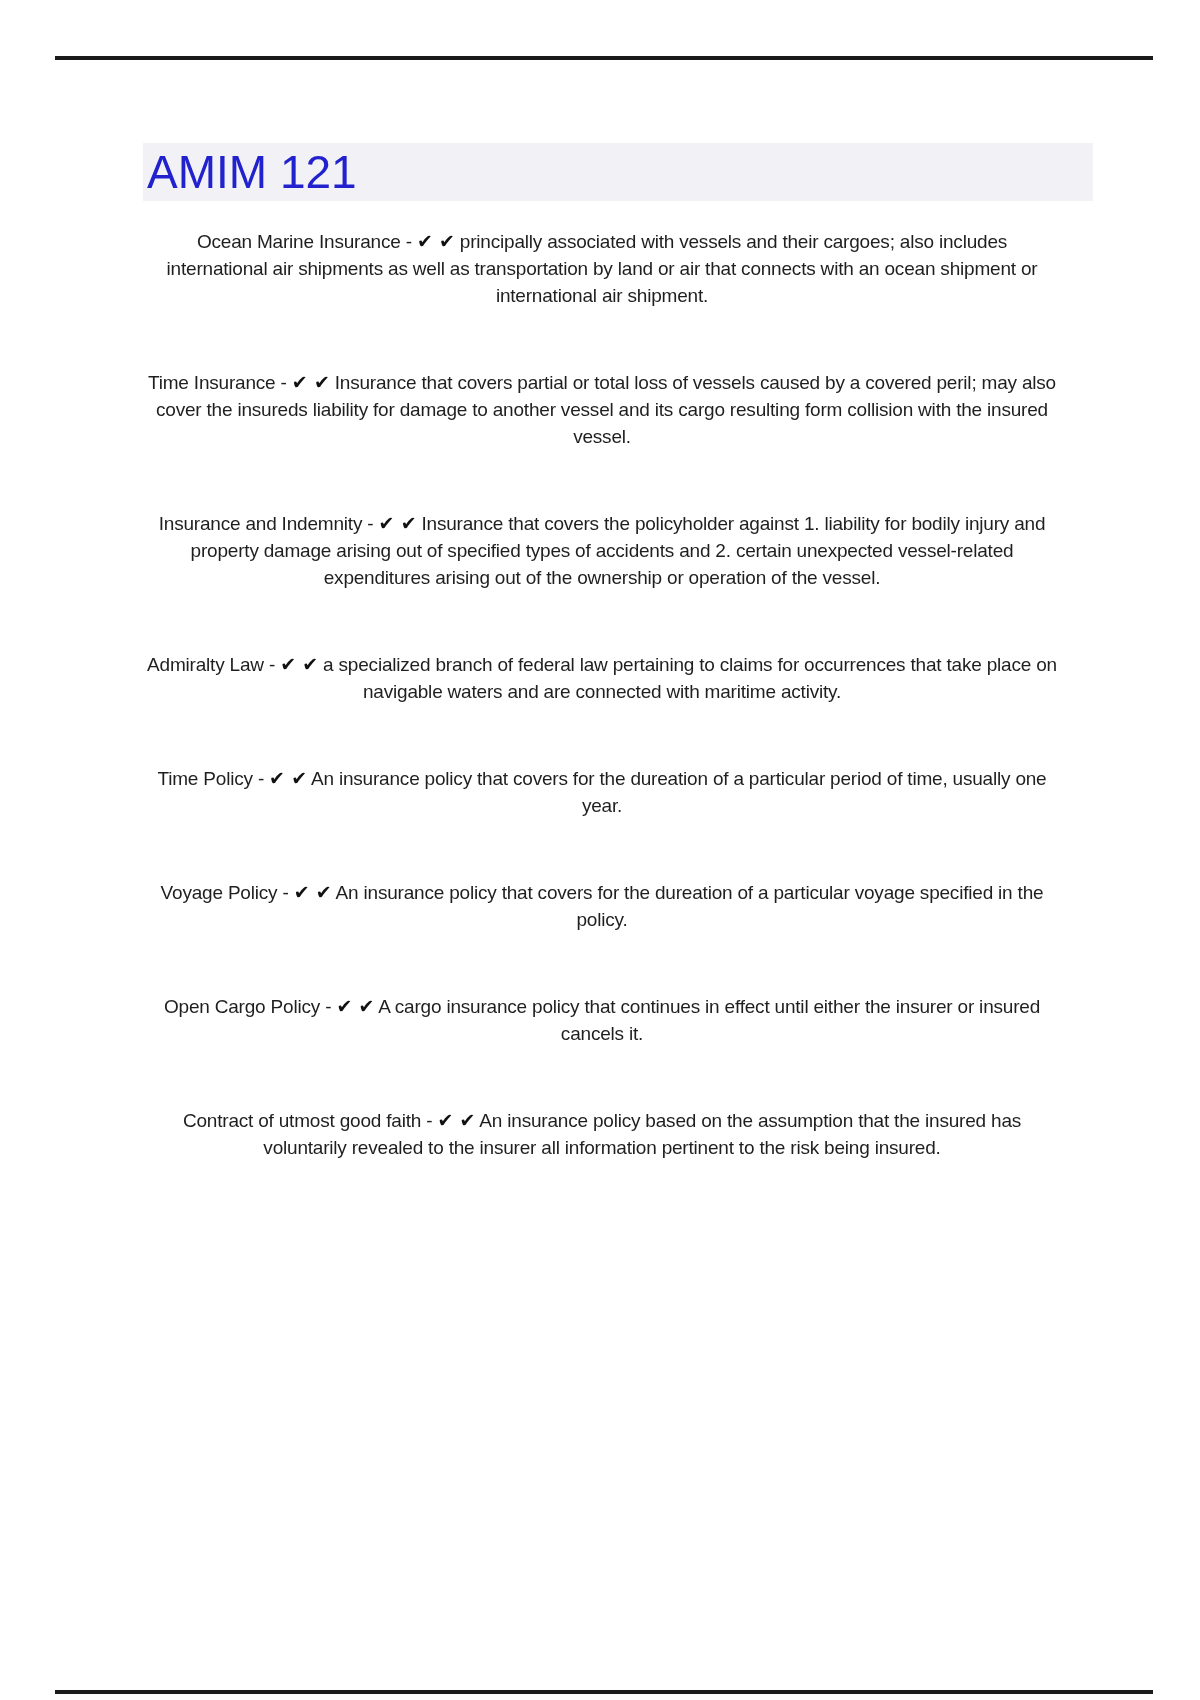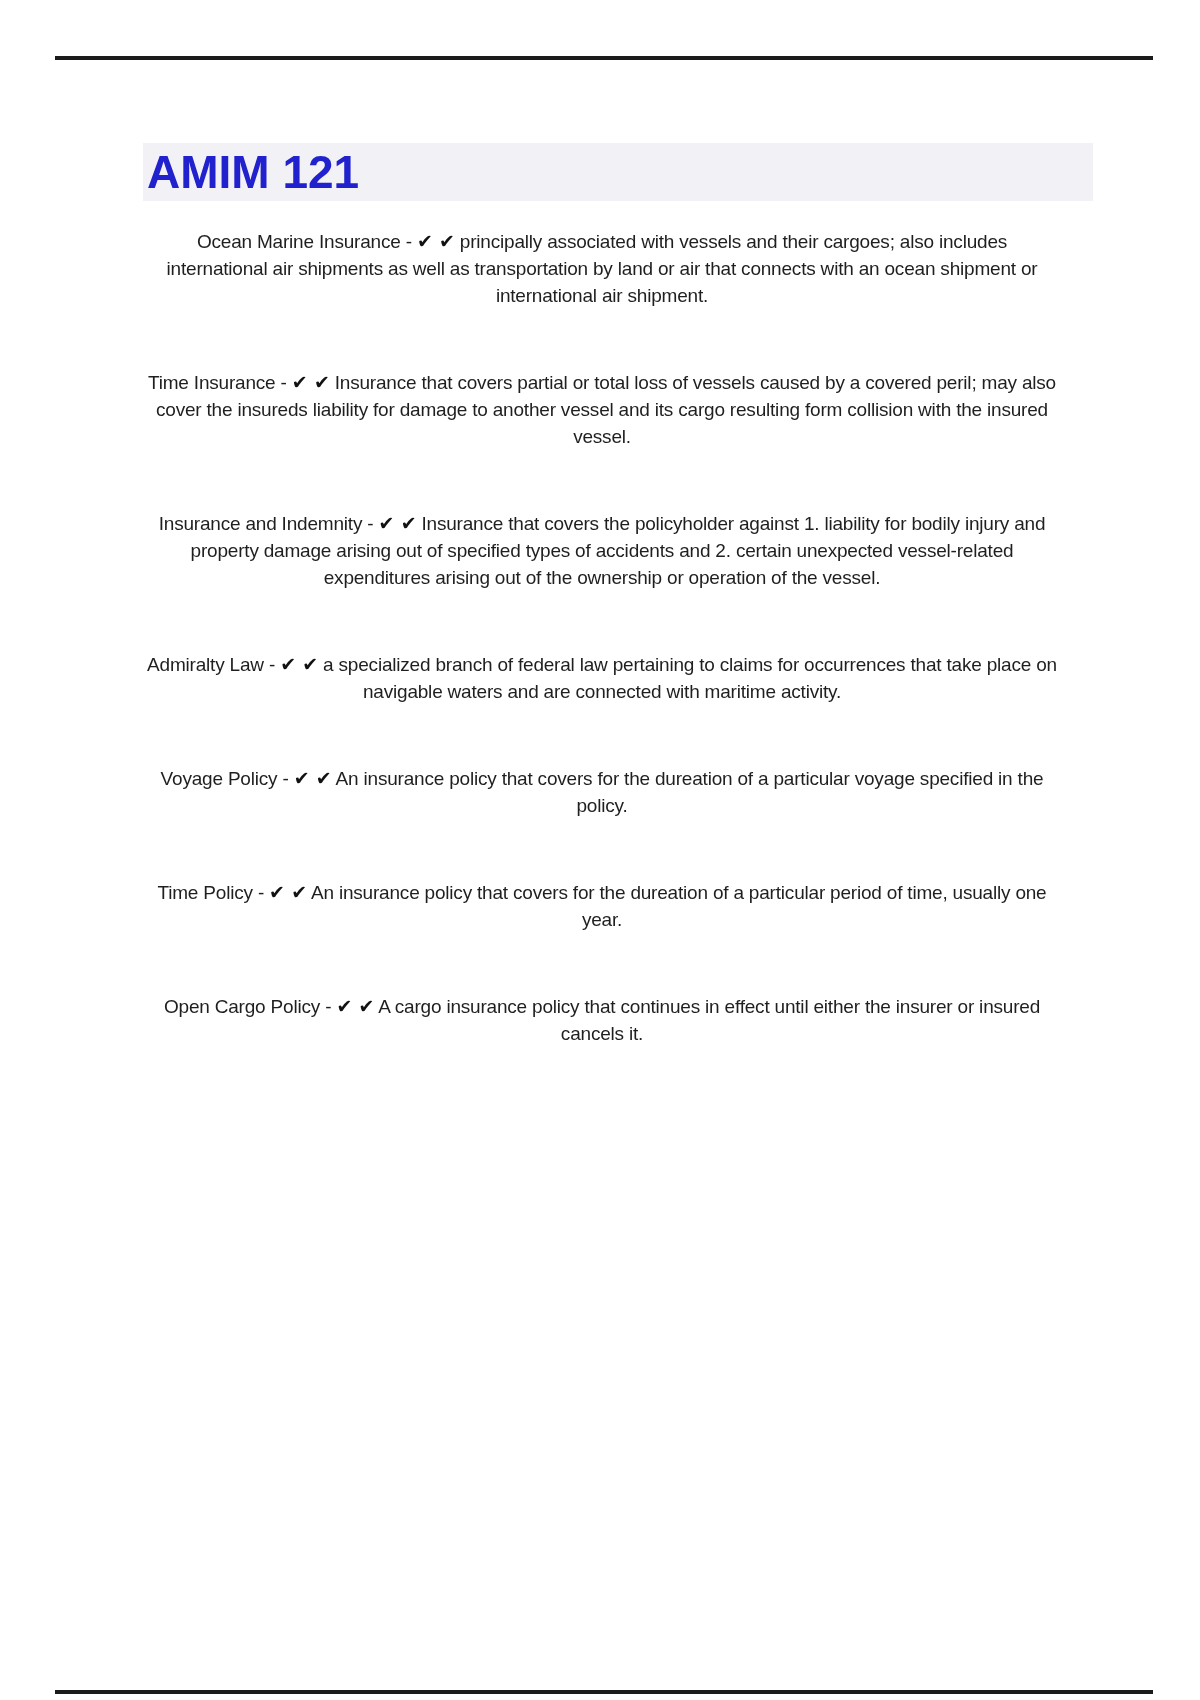--- a/index.html
+++ b/index.html
@@ -27,21 +27,21 @@
     width: 950px;
     height: 58px;
     background: var(--title_bg, #f2f2f6);
     display: flex;
     align-items: center;
   }
   .title-text {
     margin: 0;
     padding-left: 4px;
     font-size: 46px;
-    font-weight: bold;
+    font-weight: normal;
     color: var(--title, #2121ce);
     font-family: "Liberation Sans", sans-serif;
   }
   .content {
     position: absolute;
     left: 146px;
     top: 228px;
     width: 912px;
     text-align: center;
   }
@@ -71,22 +71,23 @@
 
   <p class="card"><span>Ocean Marine Insurance</span> <span>-</span> <span class="checks">✔ ✔</span> <span>principally associated with vessels and their cargoes; also includes international air shipments as well as transportation by land or air that connects with an ocean shipment or international air shipment.</span></p>
 
 
   <p class="card"><span>Time Insurance</span> <span>-</span> <span class="checks">✔ ✔</span> <span>Insurance that covers partial or total loss of vessels caused by a covered peril; may also cover the insureds liability for damage to another vessel and its cargo resulting form collision with the insured vessel.</span></p>
 
   <p class="card"><span>Insurance and Indemnity</span> <span>-</span> <span class="checks">✔ ✔</span> <span>Insurance that covers the policyholder against 1. liability for bodily injury and property damage arising out of specified types of accidents and 2. certain unexpected vessel-related expenditures arising out of the ownership or operation of the vessel.</span></p>
 
   <p class="card"><span>Admiralty Law</span> <span>-</span> <span class="checks">✔ ✔</span> <span>a specialized branch of federal law pertaining to claims for occurrences that take place on navigable waters and are connected with maritime activity.</span></p>
 
+  <p class="card"><span>Time Policy</span> <span>-</span> <span class="checks">✔ ✔</span> <span>An insurance policy that covers for the dureation of a particular period of time, usually one year.</span></p>
+
   <p class="card"><span>Voyage Policy</span> <span>-</span> <span class="checks">✔ ✔</span> <span>An insurance policy that covers for the dureation of a particular voyage specified in the policy.</span></p>
-
-  <p class="card"><span>Time Policy</span> <span>-</span> <span class="checks">✔ ✔</span> <span>An insurance policy that covers for the dureation of a particular period of time, usually one year.</span></p>
 
   <p class="card"><span>Open Cargo Policy</span> <span>-</span> <span class="checks">✔ ✔</span> <span>A cargo insurance policy that continues in effect until either the insurer or insured cancels it.</span></p>
 
+  <p class="card"><span>Contract of utmost good faith</span> <span>-</span> <span class="checks">✔ ✔</span> <span>An insurance policy based on the assumption that the insured has voluntarily revealed to the insurer all information pertinent to the risk being insured.</span></p>
 
 </main>
 
 <div id="bottom-rule" class="rule"></div>
 
 </body></html>

